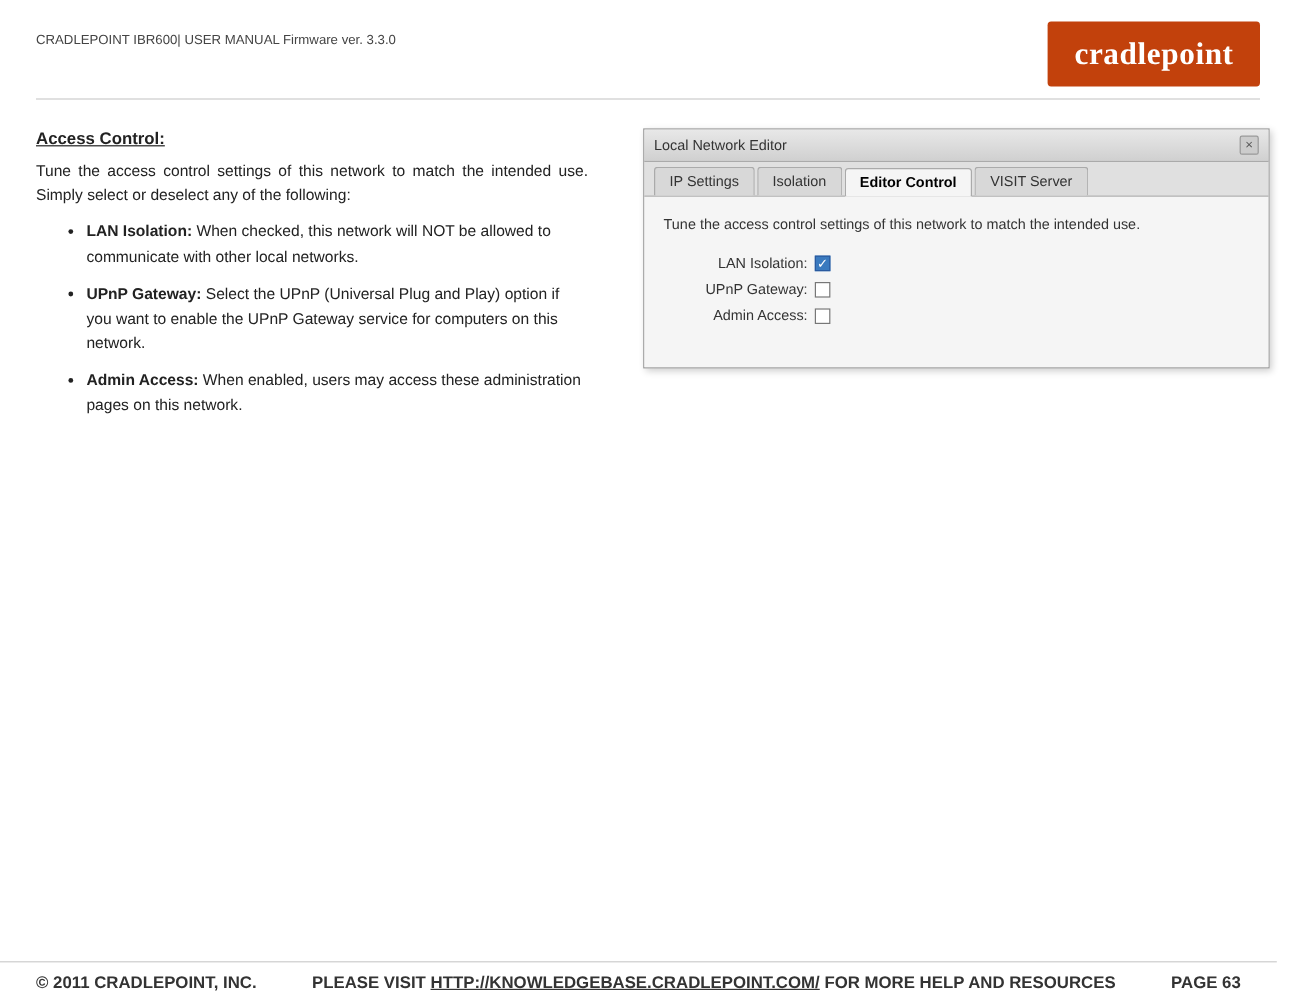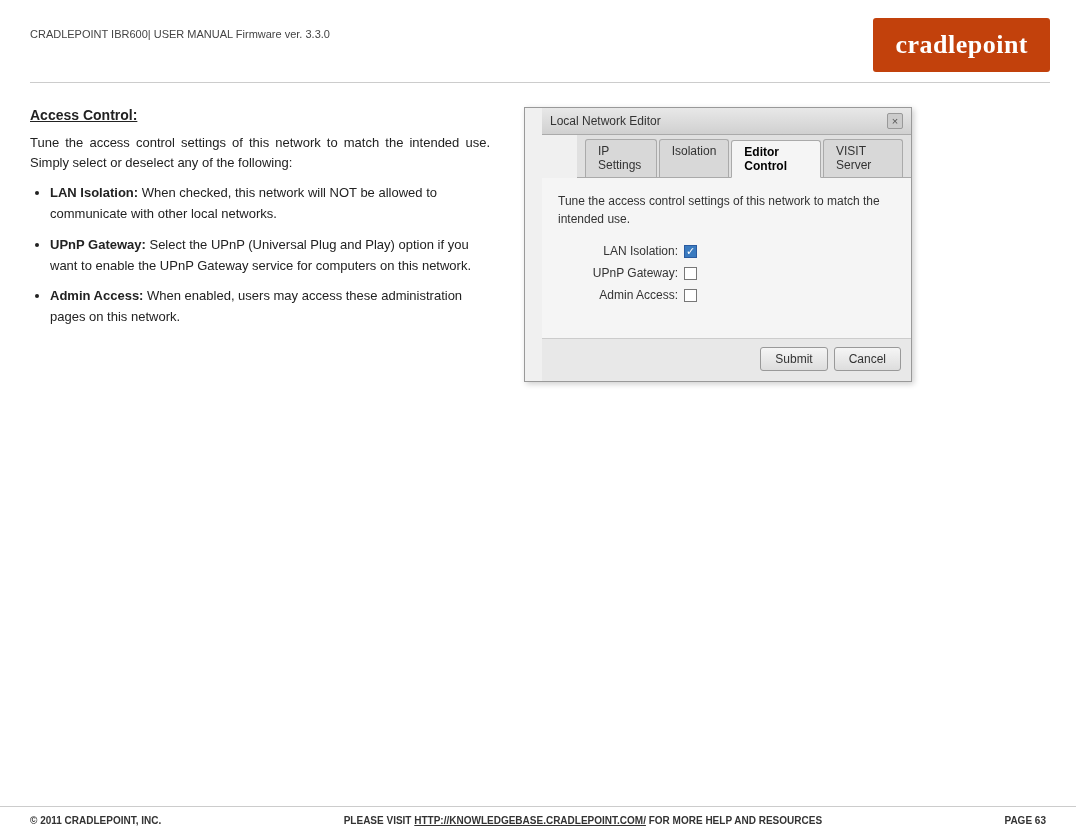--- a/index.html
+++ b/index.html
@@ -44,21 +44,21 @@
     .hr {
       border: none;
       border-top: 1px solid #ccc;
       margin: 0 30px;
     }
 
     
     .main-content {
       display: flex;
       padding: 24px 30px 20px 30px;
-      gap: 34px;
+      gap: 46px;
     }
 
     
     .left-section {
       flex: 0 0 460px;
       max-width: 460px;
     }
 
     .section-title {
       font-size: 14px;
@@ -76,42 +76,42 @@
 
     .bullet-list {
       list-style: disc;
       padding-left: 20px;
       font-size: 13px;
       line-height: 1.6;
     }
 
     .bullet-list li {
       margin-bottom: 10px;
+      margin-left: 22px;
     }
 
     .bold-term {
       font-weight: bold;
     }
 
     
     .right-section {
       flex: 1;
       display: flex;
       align-items: flex-start;
       justify-content: flex-start;
     }
 
     
     .dialog {
       border: 1px solid #999;
       background: #f0f0f0;
-      width: 388px;
+      width: 522px;
       box-shadow: 2px 2px 6px rgba(0,0,0,0.2);
       font-size: 12px;
-      padding-left: 17px;
     }
 
     .dialog-titlebar {
       background: linear-gradient(to bottom, #e8e8e8, #d0d0d0);
       border-bottom: 1px solid #aaa;
       padding: 5px 8px;
       display: flex;
       justify-content: space-between;
       align-items: center;
     }
@@ -136,21 +136,20 @@
     }
 
     
     .tab-bar {
       display: flex;
       background: #e0e0e0;
       border-bottom: 1px solid #aaa;
       padding: 0 8px;
       padding-top: 4px;
       gap: 2px;
-      margin-left: 35px;
     }
 
     .tab {
       padding: 4px 12px;
       font-size: 12px;
       cursor: pointer;
       border: 1px solid #aaa;
       border-bottom: none;
       border-radius: 3px 3px 0 0;
       background: #d8d8d8;
@@ -237,27 +236,27 @@
       background: linear-gradient(to bottom, #f5f5f5, #ddd);
       cursor: pointer;
       color: #333;
     }
 
     
     .page-footer {
       position: absolute;
       bottom: 0;
       left: 0;
-      right: 4px;
+      right: 16px;
       border-top: 1px solid #ccc;
       padding: 8px 30px;
       display: flex;
       justify-content: space-between;
       align-items: center;
-      font-size: 10px;
+      font-size: 14px;
       color: #333;
     }
 
     .footer-left { }
     .footer-center {
       text-align: center;
     }
     .footer-center a {
       color: #333;
     }
@@ -328,24 +327,20 @@
             <div class="checkbox"></div>
           </div>
 
           <div class="form-row">
             <span class="form-label">Admin Access:</span>
             <div class="checkbox"></div>
           </div>
         </div>
       </div>
 
-      <div class="dialog-footer">
-        <button class="dialog-btn">Submit</button>
-        <button class="dialog-btn">Cancel</button>
-      </div>
 
     </div>
   </div>
 
 </div>
 
 <div class="page-footer">
   <div class="footer-left bold-upper">© 2011 CRADLEPOINT, INC.</div>
   <div class="footer-center bold-upper">
     <span>PLEASE VISIT </span><a href="#">HTTP://KNOWLEDGEBASE.CRADLEPOINT.COM/</a><span> FOR MORE HELP AND RESOURCES</span>

